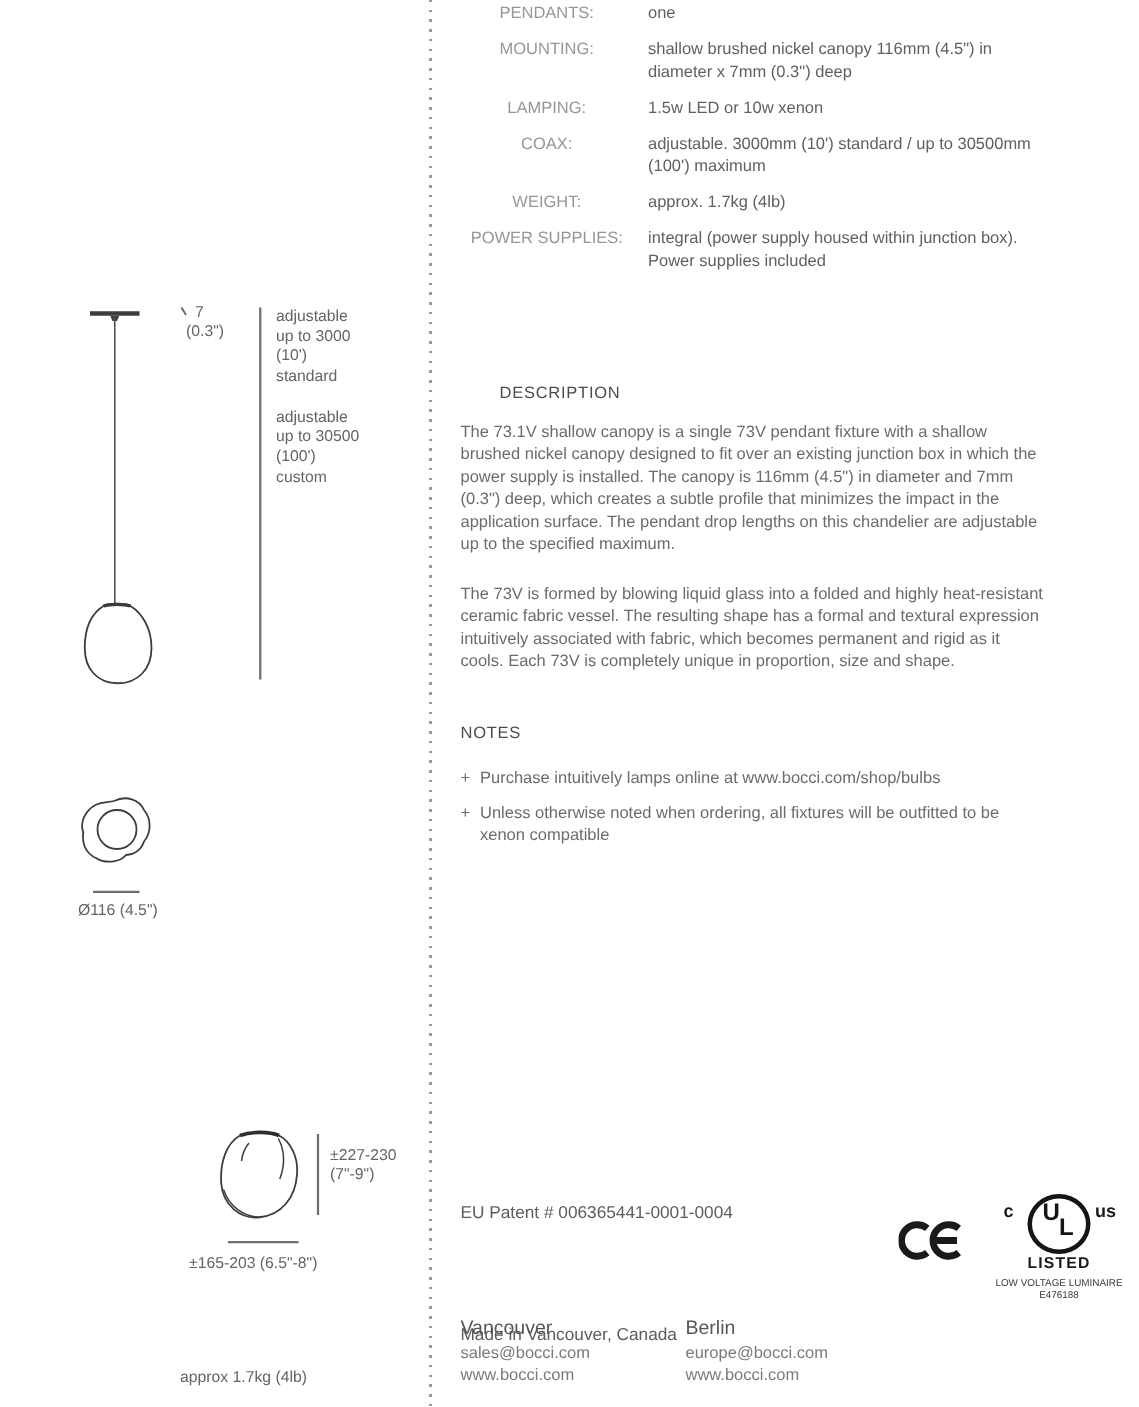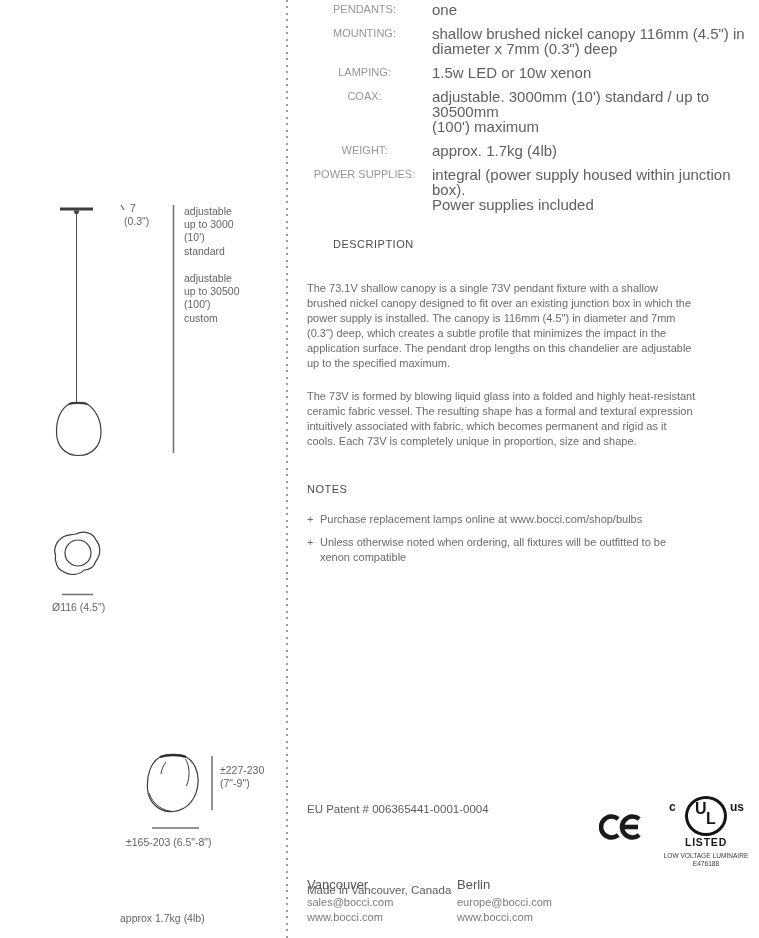--- a/index.html
+++ b/index.html
@@ -11,21 +11,21 @@
     position:absolute; left:286px; top:0; width:1.6px; height:938px;
     background-image:repeating-linear-gradient(to bottom,#9a9a9a 0px,#9a9a9a 1.6px,transparent 1.6px,transparent 6.5px);
   }
 
   .preline { white-space:pre-line; }
 
   
   .spec-table { position:absolute; left:307px; top:2px; width:445px; }
   .spec-row { display:flex; margin-bottom:9px; }
   .spec-label { width:115px; text-align:center; font-size:11px; line-height:15px; color:#969696; flex:none; }
-  .spec-value { margin-left:10px; width:315px; font-size:15px; line-height:15px; color:#5f5f5f; }
+  .spec-value { margin-left:10px; width:315px; font-size:11px; line-height:15px; color:#5f5f5f; }
 
   .sec-heading { position:absolute; left:307px; font-size:11px; letter-spacing:0.5px; color:#4c4c4c; }
   .body-text { position:absolute; left:307px; width:448px; font-size:11px; line-height:15px; color:#6b6b6b; }
 
   .notes-list { position:absolute; left:307px; top:512px; width:445px; }
   .note-item { display:flex; margin-bottom:8px; font-size:11px; line-height:15px; color:#6b6b6b; }
   .note-marker { width:13px; flex:none; }
 
   
   .patent { position:absolute; left:307px; top:803px; font-size:11.5px; color:#5c5c5c; }
@@ -125,37 +125,37 @@
       <div class="spec-label">WEIGHT:</div>
       <div class="spec-value preline">approx. 1.7kg (4lb)</div>
     </div>
     <div class="spec-row">
       <div class="spec-label">POWER SUPPLIES:</div>
       <div class="spec-value preline">integral (power supply housed within junction box).
 Power supplies included</div>
     </div>
   </div>
 
-  <div class="sec-heading" style="top:238px;padding-left:26px;">DESCRIPTION</div>
+  <div class="sec-heading" style="top:256px;padding-left:26px;">DESCRIPTION</div>
   <div class="body-text preline" style="top:281px;">The 73.1V shallow canopy is a single 73V pendant fixture with a shallow
 brushed nickel canopy designed to fit over an existing junction box in which the
 power supply is installed. The canopy is 116mm (4.5") in diameter and 7mm
 (0.3") deep, which creates a subtle profile that minimizes the impact in the
 application surface. The pendant drop lengths on this chandelier are adjustable
 up to the specified maximum.</div>
   <div class="body-text preline" style="top:389px;">The 73V is formed by blowing liquid glass into a folded and highly heat-resistant
 ceramic fabric vessel. The resulting shape has a formal and textural expression
 intuitively associated with fabric, which becomes permanent and rigid as it
 cools. Each 73V is completely unique in proportion, size and shape.</div>
 
   <div class="sec-heading" style="top:483px;">NOTES</div>
   <div class="notes-list">
     <div class="note-item">
       <div class="note-marker">+</div>
-      <div class="preline">Purchase replacement lamps online at www.bocci.com/shop/bulbs</div>
+      <div class="preline">Purchase intuitively lamps online at www.bocci.com/shop/bulbs</div>
     </div>
     <div class="note-item">
       <div class="note-marker">+</div>
       <div class="preline">Unless otherwise noted when ordering, all fixtures will be outfitted to be
 xenon compatible</div>
     </div>
   </div>
 
   <div class="patent">EU Patent # 006365441-0001-0004</div>
   <div class="made-in">Made in Vancouver, Canada</div>

